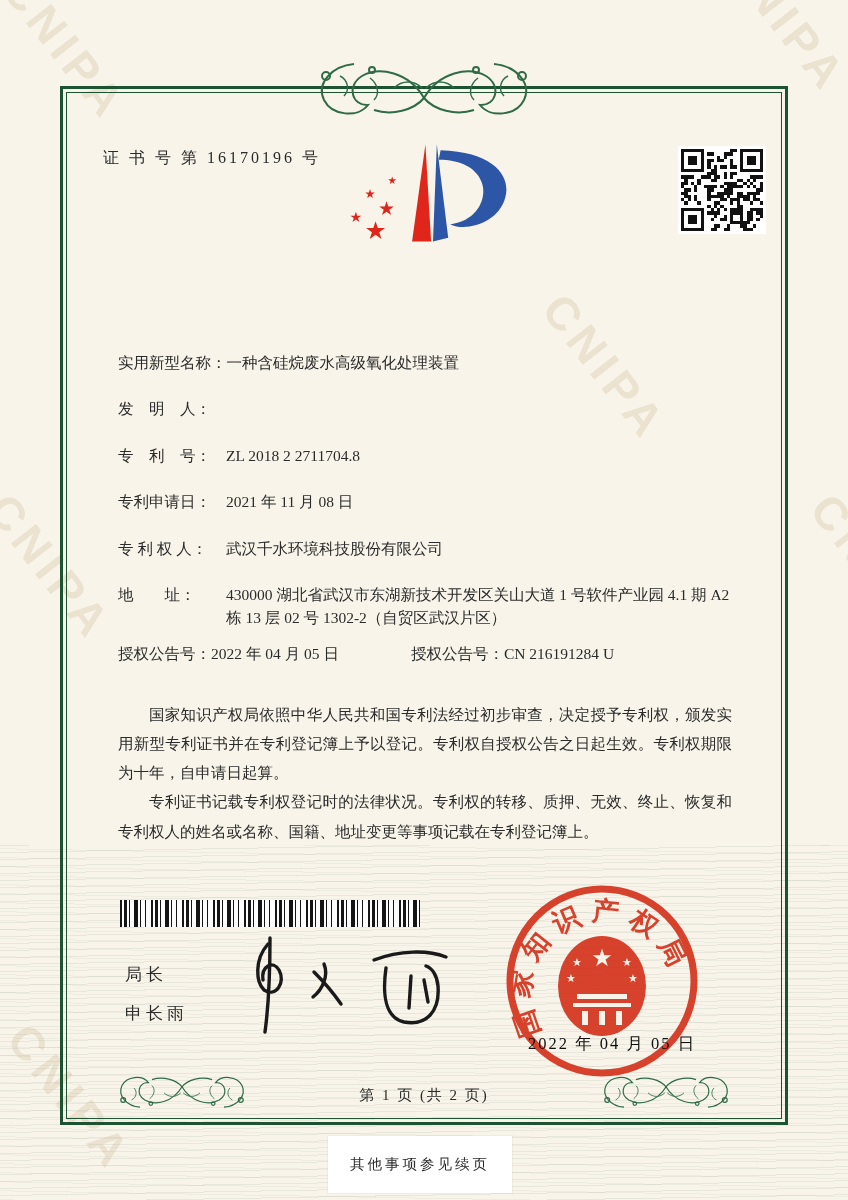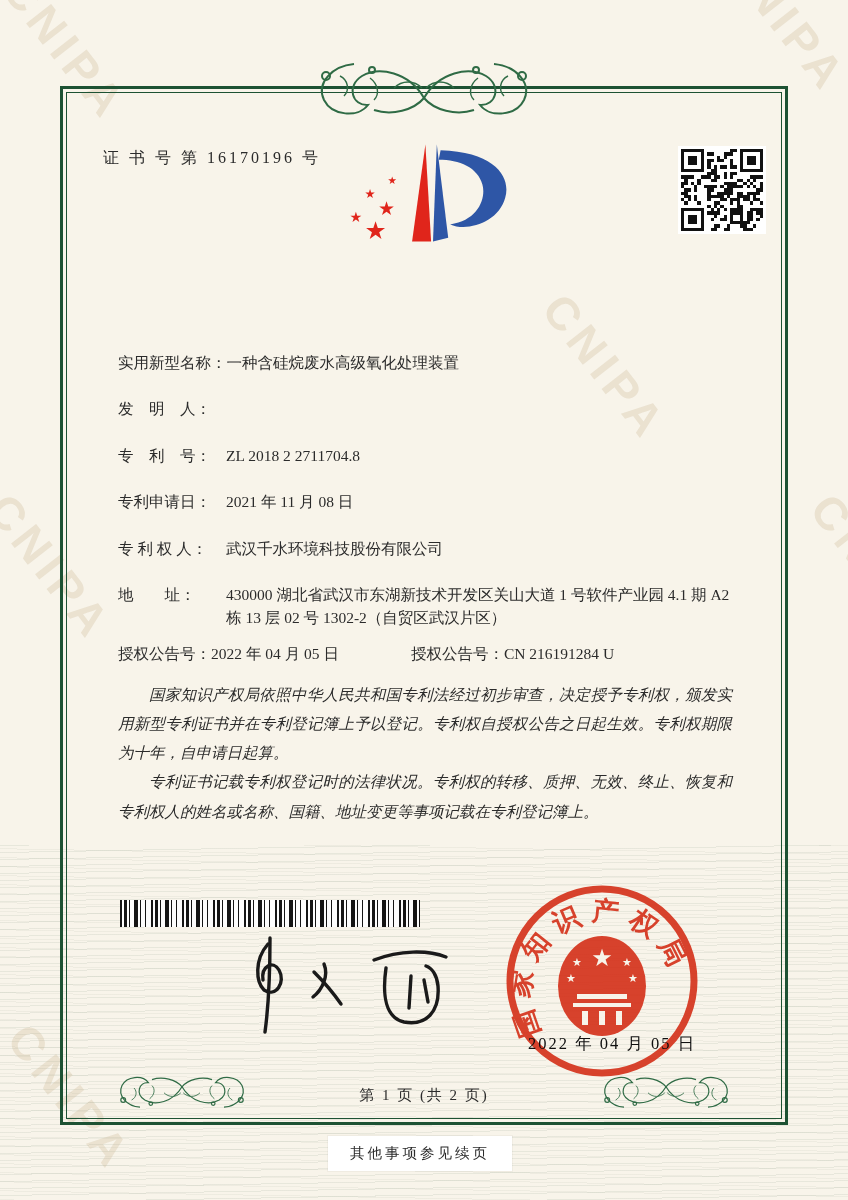--- a/index.html
+++ b/index.html
@@ -40,21 +40,21 @@
     position:absolute;left:0;right:0;top:252px;text-align:center;
     font-size:44px;font-weight:bold;letter-spacing:9px;color:#111;
   }
   .fields{position:absolute;left:118px;top:352px;width:616px;font-size:15.5px;line-height:1.45;}
   .field-row{display:flex;margin-bottom:24px;}
   .field-label{flex:0 0 108px;white-space:nowrap;}
   .field-value{flex:1;}
   .grant-row{display:flex;margin-bottom:10px;}
   .grant-row .pair{display:flex;}
   .grant-row .pair + .pair{margin-left:72px;align-items:center;}
-  .paragraphs{position:absolute;left:118px;top:680px;width:614px;font-size:15.5px;line-height:1.88;text-align:justify;font-style:italic;}
+  .paragraphs{position:absolute;left:118px;top:700px;width:614px;font-size:15.5px;line-height:1.88;text-align:justify;}
   .paragraphs p{margin:0;text-indent:2em;}
   .barcode{
     position:absolute;left:120px;top:900px;width:300px;height:27px;
     background:
       repeating-linear-gradient(90deg,
         #151515 0 2px, #fdfdfd 2px 4px,
         #151515 4px 7px, #fdfdfd 7px 9px,
         #151515 9px 10px, #fdfdfd 10px 14px,
         #151515 14px 18px, #fdfdfd 18px 20px,
         #151515 20px 21px, #fdfdfd 21px 25px,
@@ -66,21 +66,21 @@
   .seal{position:absolute;left:503px;top:882px;width:198px;height:198px;opacity:0.92;z-index:2;}
   .seal-date{
     position:absolute;left:528px;top:1033px;z-index:4;
     font-size:16.5px;letter-spacing:2px;color:#101010;white-space:nowrap;
   }
   .page-number{
     position:absolute;left:0;right:0;top:1086px;text-align:center;font-size:15px;letter-spacing:2px;
   }
   .footer-note{
     position:absolute;left:328px;top:1136px;z-index:5;
-    background:#ffffff;padding:8px 22px;font-size:14.5px;letter-spacing:3px;
+    background:#ffffff;padding:19px 22px;font-size:14.5px;letter-spacing:3px;
     box-shadow:0 0 0 1px rgba(0,0,0,0.03);
   }
 </style>
 </head>
 <body>
 
 <div class="page">
 
   <div class="waves"></div>
 
@@ -385,20 +385,24 @@
     </div>
   </div>
 
   <div class="paragraphs">
     <p>国家知识产权局依照中华人民共和国专利法经过初步审查，决定授予专利权，颁发实用新型专利证书并在专利登记簿上予以登记。专利权自授权公告之日起生效。专利权期限为十年，自申请日起算。</p>
     <p>专利证书记载专利权登记时的法律状况。专利权的转移、质押、无效、终止、恢复和专利权人的姓名或名称、国籍、地址变更等事项记载在专利登记簿上。</p>
   </div>
 
   <div class="barcode"></div>
 
+  <div class="signer">
+    <div>局长</div>
+    <div>申长雨</div>
+  </div>
 
   <svg class="signature" width="230" height="110" viewBox="0 0 230 110">
     <g fill="none" stroke="#1a1a1a" stroke-width="3.4" stroke-linecap="round">
       <path d="M40,14 C26,30 28,52 36,60 C48,68 58,52 51,40 C45,30 33,36 35,50"></path>
       <path d="M42,8 C42,40 40,80 37,102"></path>
       <path d="M96,34 C101,46 94,60 85,67"></path>
       <path d="M86,42 C96,52 106,64 113,74"></path>
       <path d="M146,30 C172,20 200,20 218,27"></path>
       <path d="M158,38 C154,66 158,88 176,92 C198,96 212,82 210,56 C209,45 204,38 198,36"></path>
       <path d="M183,46 L181,78"></path>

